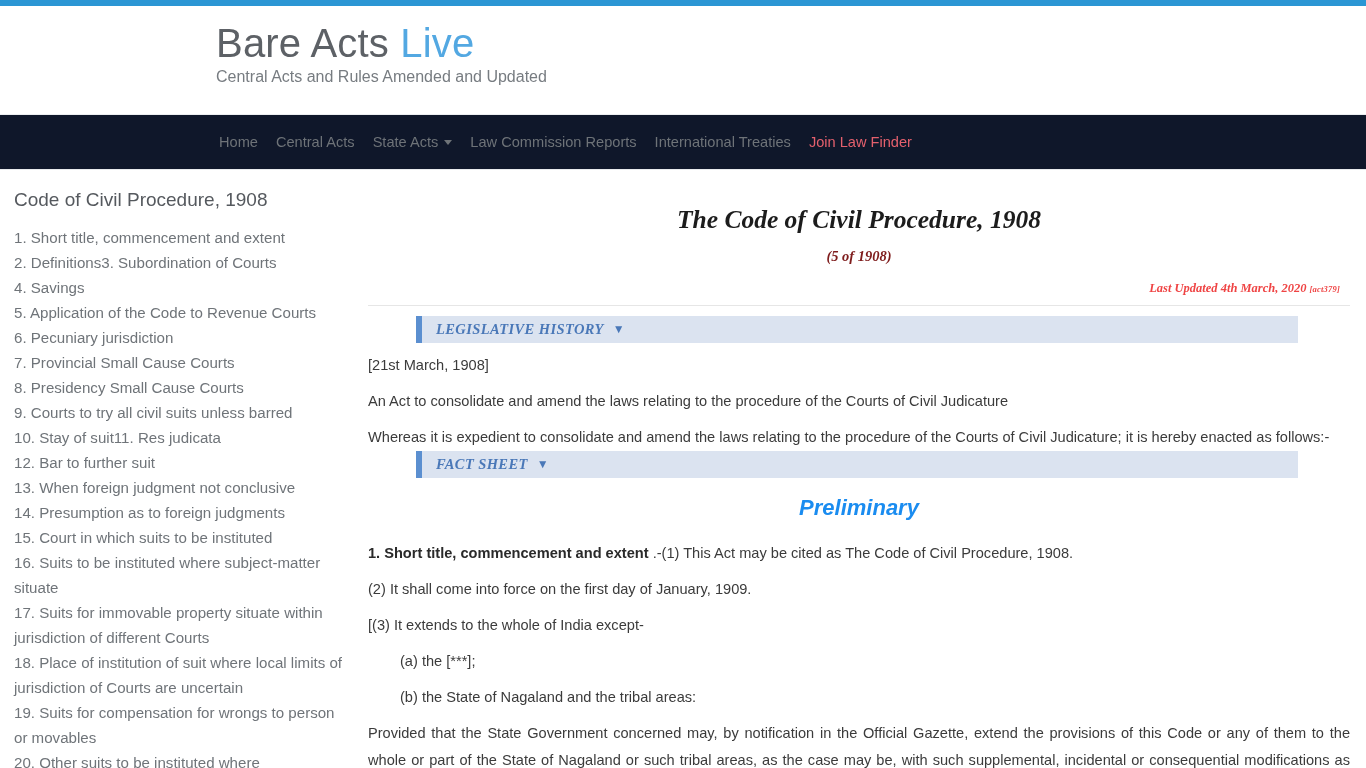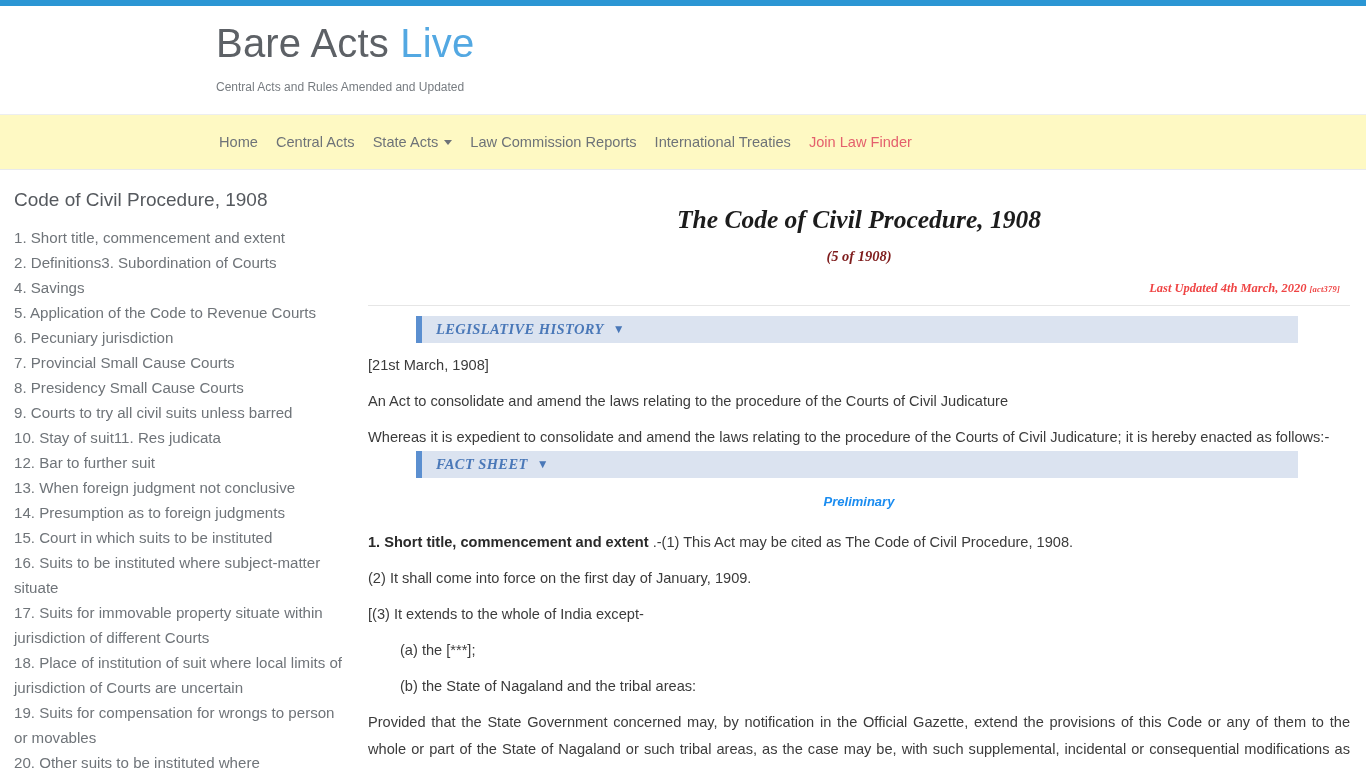--- a/index.html
+++ b/index.html
@@ -34,30 +34,30 @@
     font-size: 40px;
     font-weight: 400;
     color: #5d6166;
     letter-spacing: 0.2px;
     line-height: 1.15;
     margin: 0;
     white-space: nowrap;
   }
   #brand-title .accent { color: #53a8e2; }
   #brand-tagline {
-    font-size: 12px;
+    font-size: 16px;
     color: #777c81;
-    margin-top: 14px;
+    margin-top: 2px;
     white-space: nowrap;
   }
 
   
   #navbar {
     height: 56px;
-    background: #fef9c3;
+    background: #0f172a;
     border-top: 1px solid #eceef0;
     border-bottom: 1px solid #e8eaec;
     display: flex;
     align-items: center;
   }
   #nav-list {
     display: flex;
     align-items: center;
     gap: 0px;
     margin-left: 210px;
@@ -197,21 +197,21 @@
     text-align: justify;
   }
   .para.plain { text-align: left; }
   .para.indent { padding-left: 32px; }
   .para b { font-weight: bold; color: #2a2a2a; }
 
   #preliminary {
     text-align: center;
     font-weight: bold;
     font-style: italic;
-    font-size: 13px;
+    font-size: 22px;
     color: #1a8cf0;
     margin: 16px 0 0 0;
     line-height: 1.3;
   }
   #section-1 { margin-top: 18px; }
 </style>
 </head>
 <body>
 
 <div id="top-strip"></div>

